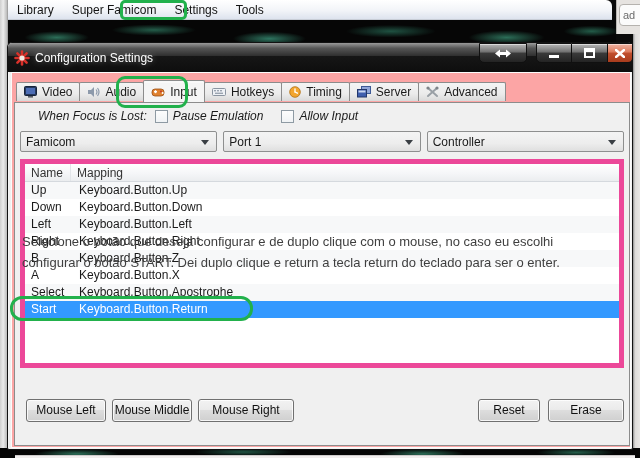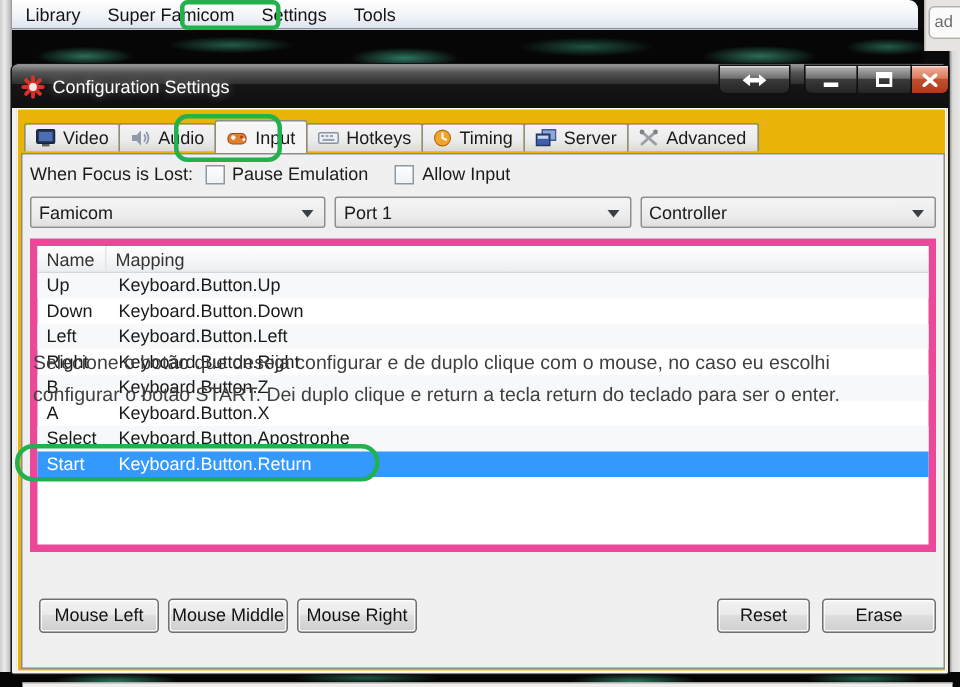--- a/index.html
+++ b/index.html
@@ -55,35 +55,35 @@
     background:linear-gradient(#b8b8b8,#6f6f6f 45%,#3a3a3a 50%,#242424);
     box-shadow:inset 0 1px 0 rgba(255,255,255,0.5); display:flex; align-items:center; justify-content:center; }
   .winbtn svg { display:block; }
   .btn-swap { left:471px; width:48px; border-radius:0 0 5px 5px; }
   .btn-min  { left:528px; width:36px; border-radius:0 0 0 5px; }
   .btn-max  { left:564px; width:36px; border-left:none; border-radius:0; }
   .btn-close{ left:600px; width:25px; border-left:none; border-radius:0 0 5px 0;
     background:linear-gradient(#f1b3a2,#dc7a5c 45%,#c04f2e 50%,#a93c1d); }
 
   .client { position:absolute; left:3px; top:29px; width:620px; height:376px;
-    background:#eab308; border:1px solid #fbfbfb; }
+    background:#fca5a5; border:1px solid #fbfbfb; }
 
   
   .tabs { position:absolute; left:4px; top:7px; height:21px; display:flex; }
   .tab { height:21px; display:flex; align-items:center; padding:0 7px;
     border:1px solid #8c8c8c; border-bottom:none; border-radius:2px 2px 0 0; margin-right:-1px;
     background:linear-gradient(#f4f4f4,#ebebeb 60%,#d9d9d9); position:relative; top:2px; height:19px; }
   .tab.active { background:#f5f5f5; top:0; height:22px; z-index:2;
     box-shadow:inset 0 2px 0 #f9f9f9;justify-content:space-between; }
   .tab .ticon { margin-right:5px; display:flex; }
   .tab-page { position:absolute; left:2px; top:29px; width:616px; height:344px;
     border:1px solid #8c8c8c; background:#f0f0f0; }
 
   
-  .focus-row { position:absolute; left:8px; top:36px; display:flex; align-items:center; }
+  .focus-row { position:absolute; left:26px; top:36px; display:flex; align-items:center;font-style:italic; }
   .focus-label { margin-right:8px; }
   .checkbox { width:13px; height:13px; background:linear-gradient(#fdfdfd,#f0f3f5);
     border:1px solid #8e9aa3; margin-right:5px; }
   .check-item { display:flex; align-items:center; margin-right:18px; }
 
   
   .combos { position:absolute; left:8px; top:58px; width:604px; display:flex; gap:6px; }
   .combo { flex:1; height:21px; border:1px solid #8e8f8f; border-radius:2px;
     background:linear-gradient(#f4f4f4,#ededed 60%,#dfdfdf);
     display:flex; align-items:center; padding:0 5px; position:relative; }
@@ -338,21 +338,21 @@
     </div>
 
     <div class="note-text">
       <div>Selecione o botão que deseja configurar e de duplo clique com o mouse, no caso eu escolhi</div>
       <div>configurar o botão START. Dei duplo clique e return a tecla return do teclado para ser o enter.</div>
     </div>
 
     <div class="btn-row">
       <div class="pbtn" style="left:6px; width:80px;">Mouse Left</div>
       <div class="pbtn" style="left:92px; width:80px;">Mouse Middle</div>
-      <div class="pbtn" style="left:178px; width:80px;">Mouse Right</div>
+      <div class="pbtn" style="left:178px; width:96px;">Mouse Right</div>
       <div class="pbtn" style="left:458px; width:62px;">Reset</div>
       <div class="pbtn" style="left:528px; width:76px;">Erase</div>
     </div>
 
     <div class="status-strip">
       
     </div>
   </div>
 </div>
 

